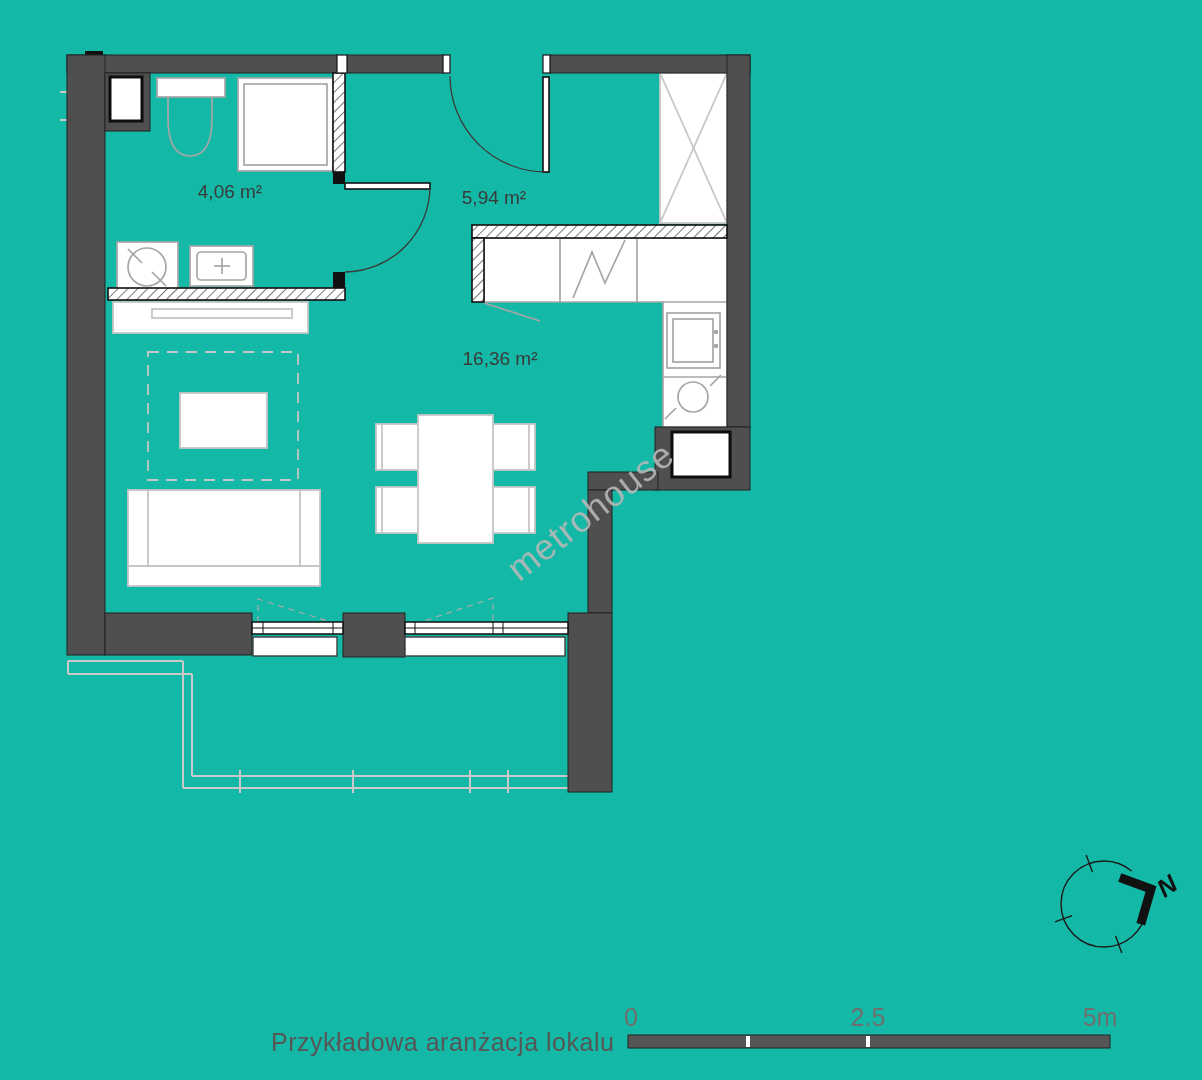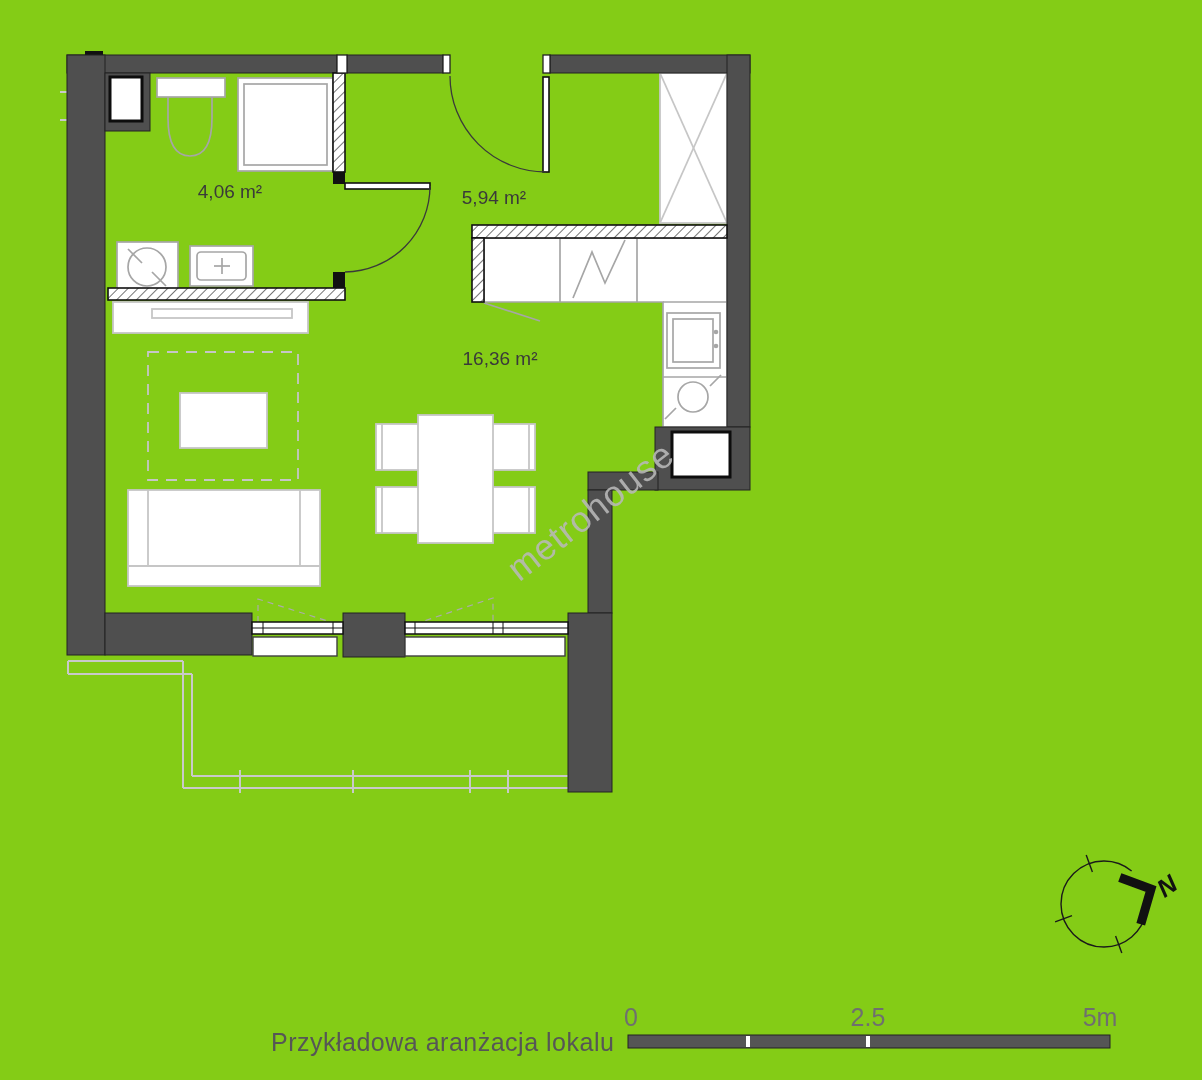--- a/index.html
+++ b/index.html
@@ -1,16 +1,16 @@
 <!DOCTYPE html>
 <html><head>
 <meta charset="utf-8">
 <style>
   html,body{margin:0;padding:0;background:#fff;}
-  .stage{width:1202px;height:1080px;position:relative;background:#84cc16;font-family:"Liberation Sans",sans-serif;}
+  .stage{width:1202px;height:1080px;position:relative;background:#14b8a6;font-family:"Liberation Sans",sans-serif;}
   svg{display:block}
   .wall{fill:#4f4f4f;stroke:#232323;stroke-width:1;}
   .hatchwall{fill:url(#hatch);stroke:#111;stroke-width:1.6;}
   .cap{fill:#fff;stroke:#222;stroke-width:1.3;}
   .shaftbox{fill:#fff;stroke:#0d0d0d;stroke-width:3;}
   .leaf{fill:#fff;stroke:#111;stroke-width:1.6;}
   .doorarc{fill:none;stroke:#3a3a3a;stroke-width:1.3;}
   .fix{fill:#fff;stroke:#a6a6a6;stroke-width:1.7;}
   .fixline{fill:none;stroke:#a6a6a6;stroke-width:1.7;}
   .furn{fill:#fff;stroke:#c6c6c6;stroke-width:1.8;}

